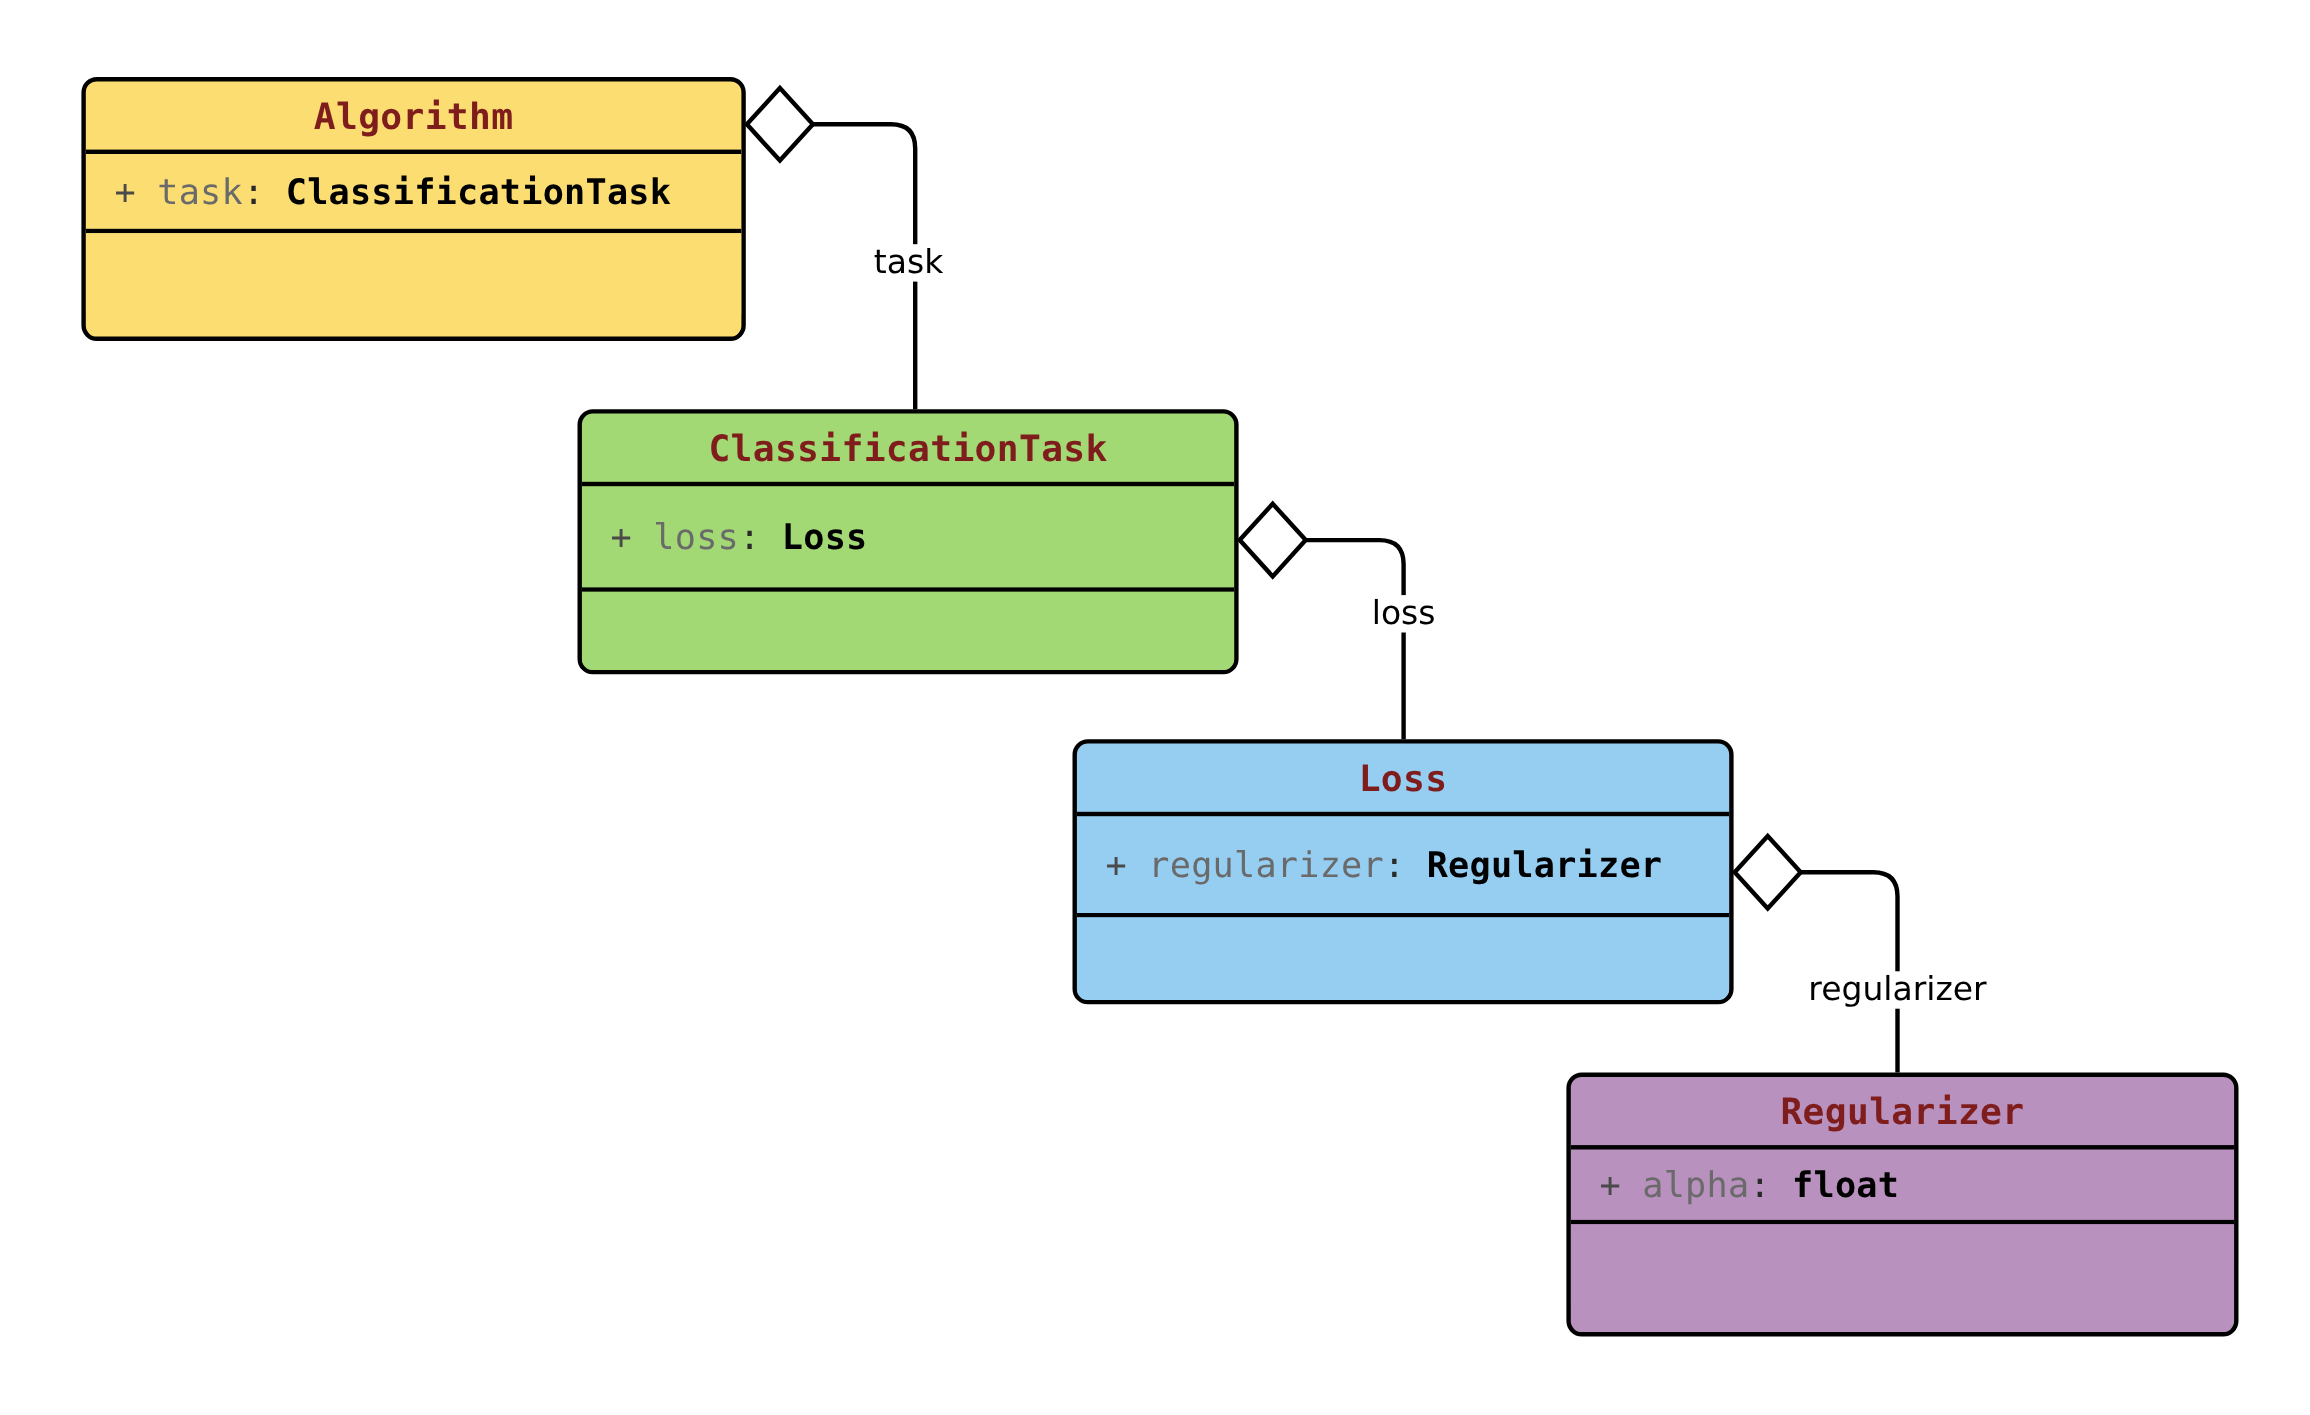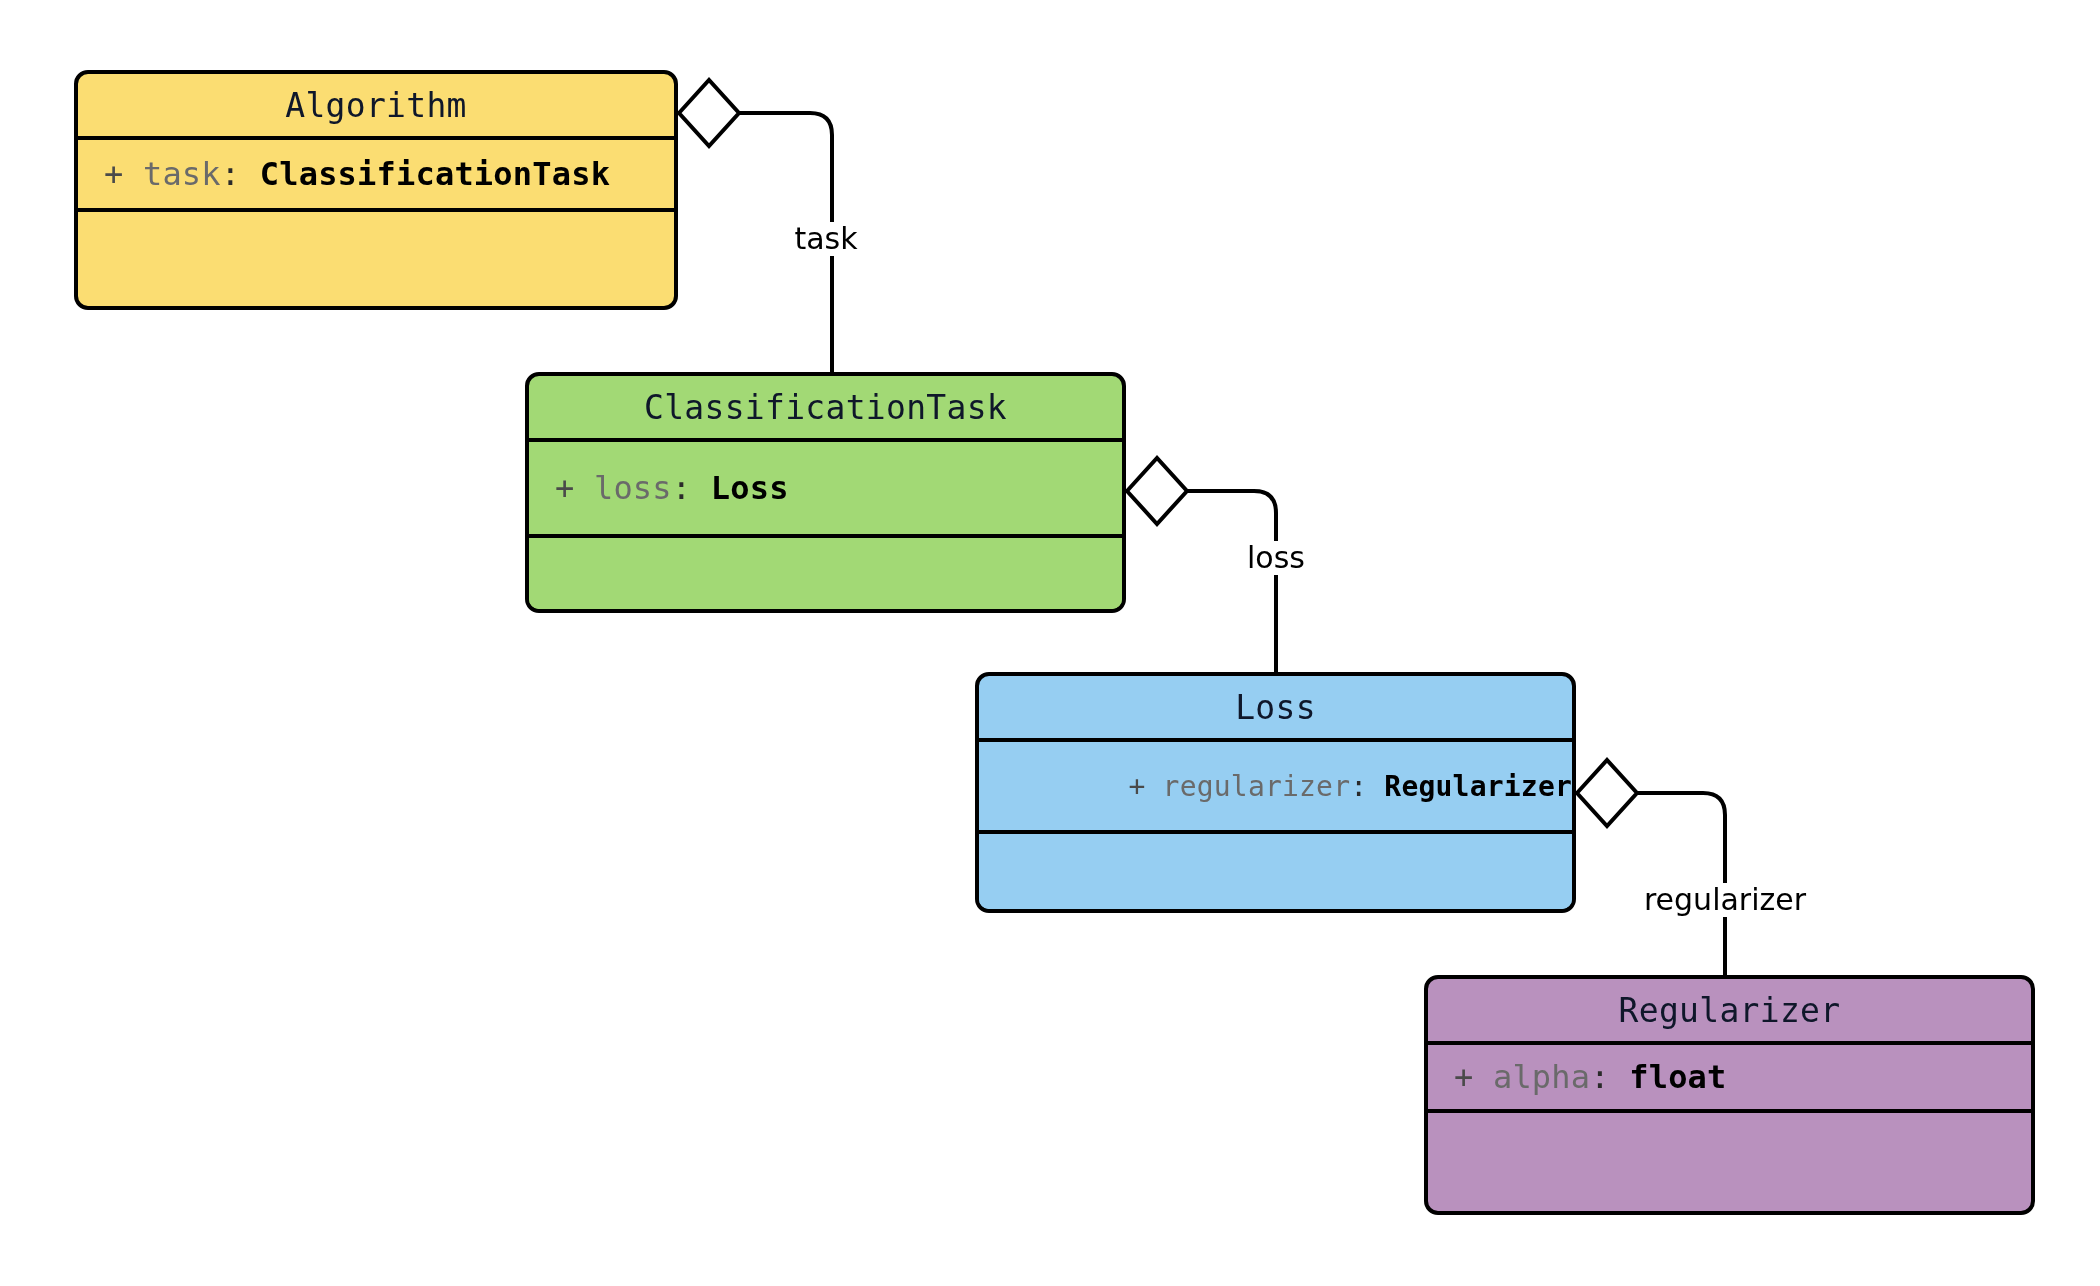--- a/index.html
+++ b/index.html
@@ -24,22 +24,22 @@
     border: 4px solid #000000;
     border-radius: 14px;
     overflow: hidden;
     background: #ffffff;
   }
   .uml-title {
     box-sizing: border-box;
     width: 100%;
     text-align: center;
     font-family: "DejaVu Sans Mono", monospace;
-    font-weight: normal;
-    color: #0f172a;
+    font-weight: bold;
+    color: #7f1d1d;
     letter-spacing: 0.3px;
     white-space: nowrap;
     display: flex;
     align-items: center;
     justify-content: center;
   }
   .uml-divider {
     width: 100%;
     height: 4px;
     background: #000000;
@@ -117,21 +117,21 @@
         <div class="uml-divider"></div>
         <div class="uml-attrs" style="height: 92px; font-size: 32px;">
           <div class="attr-line"><span class="attr-vis">+</span> <span class="attr-name">loss</span><span class="attr-colon">:</span> <span class="attr-type">Loss</span></div>
         </div>
         <div class="uml-divider"></div>
         <div class="uml-methods" style="height: 75px; background: rgb(162, 217, 117);"></div>
       </div>
       <div class="uml-class" style="left: 975px; top: 672px; width: 601px; height: 241px; background: rgb(150, 206, 242); border-color: rgb(0, 0, 0); border-width: 4px; border-radius: 14px;">
         <div class="uml-title" style="height: 62px; font-size: 33px;">Loss</div>
         <div class="uml-divider"></div>
-        <div class="uml-attrs" style="height: 88px; font-size: 28px; justify-content: flex-end;">
+        <div class="uml-attrs" style="height: 88px; font-size: 32px;">
           <div class="attr-line"><span class="attr-vis">+</span> <span class="attr-name">regularizer</span><span class="attr-colon">:</span> <span class="attr-type">Regularizer</span></div>
         </div>
         <div class="uml-divider"></div>
         <div class="uml-methods" style="height: 75px; background: rgb(150, 206, 242);"></div>
       </div>
       <div class="uml-class" style="left: 1424px; top: 975px; width: 611px; height: 240px; background: rgb(185, 145, 190); border-color: rgb(0, 0, 0); border-width: 4px; border-radius: 14px;">
         <div class="uml-title" style="height: 62px; font-size: 33px;">Regularizer</div>
         <div class="uml-divider"></div>
         <div class="uml-attrs" style="height: 64px; font-size: 32px;">
           <div class="attr-line"><span class="attr-vis">+</span> <span class="attr-name">alpha</span><span class="attr-colon">:</span> <span class="attr-type">float</span></div>

